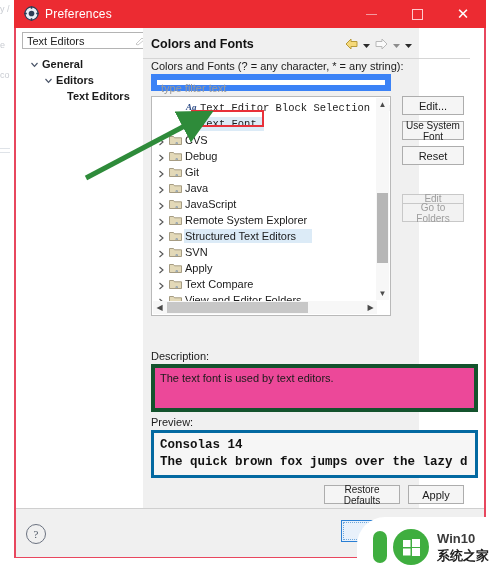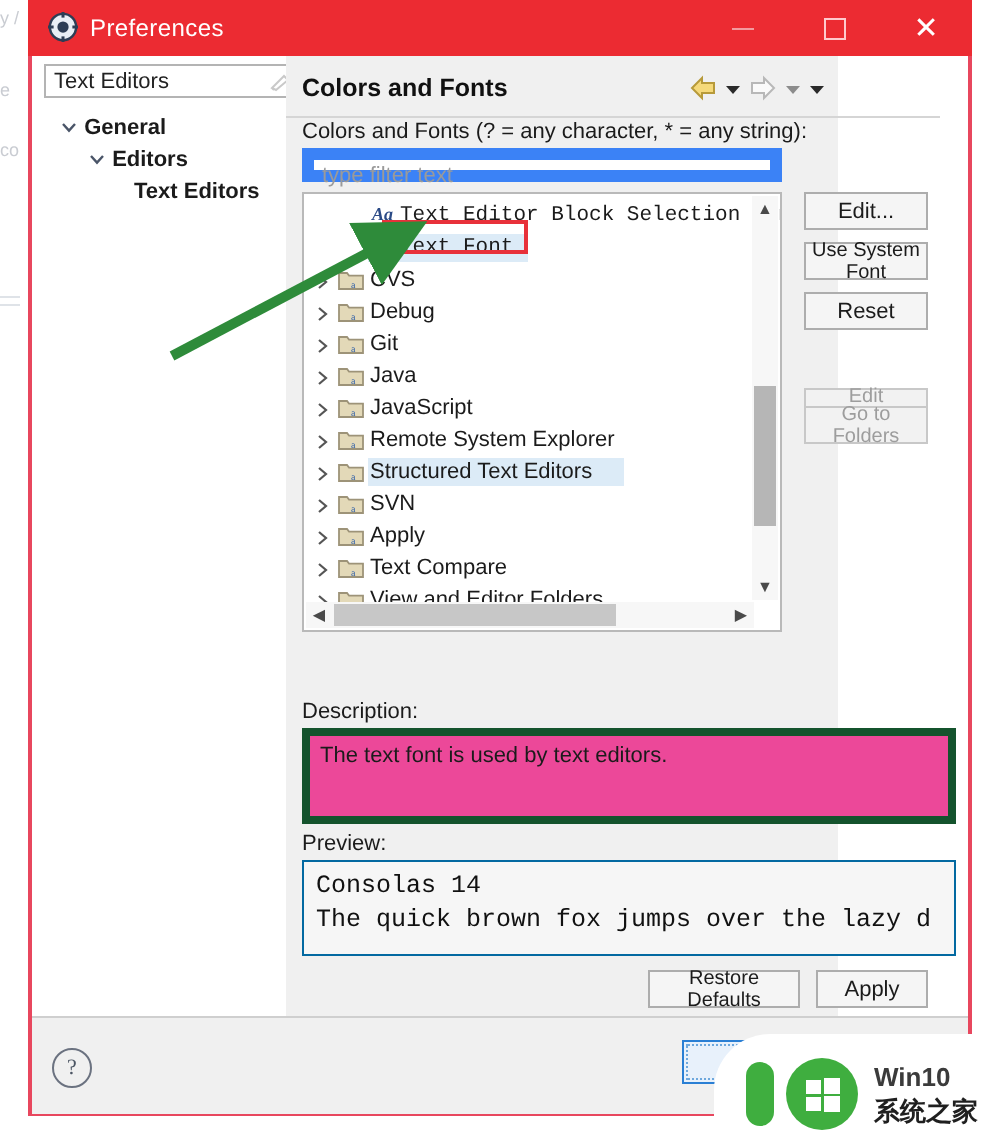--- a/index.html
+++ b/index.html
@@ -151,21 +151,21 @@
 
   
   .descbox{
     position:absolute;left:8px;top:336px;width:327px;height:48px;
     border:4px solid #14532d;background:#ec4899;box-sizing:border-box;
   }
   .descbox span{position:absolute;left:5px;top:4px;font-size:11px;color:#1b1b1b;}
 
   .prevbox{
     position:absolute;left:8px;top:402px;width:327px;height:48px;
-    border:1px solid #0369a1;background:#f6f6f6;box-sizing:border-box;overflow:hidden;
+    border:3px solid #0369a1;background:#f6f6f6;box-sizing:border-box;overflow:hidden;font-weight:bold;
   }
   .prevbox .pl{position:absolute;left:6px;font-family:"Liberation Mono",monospace;font-size:12.5px;color:#111;white-space:nowrap;}
 
   
   .bottombar{
     position:absolute;left:16px;top:508px;width:468px;height:48px;background:#f0f0f0;
     border-top:1px solid #cfcfcf;
   }
   .helpbtn{
     position:absolute;left:10px;top:15px;width:18px;height:18px;border-radius:50%;

